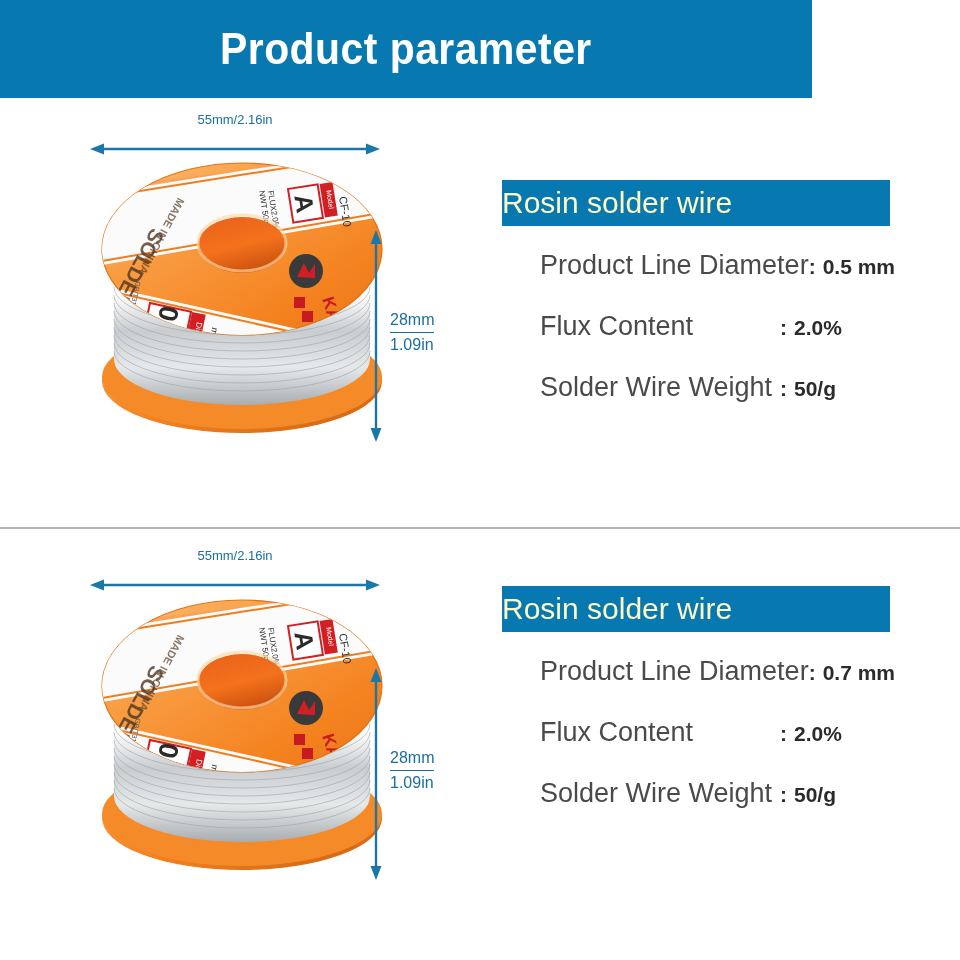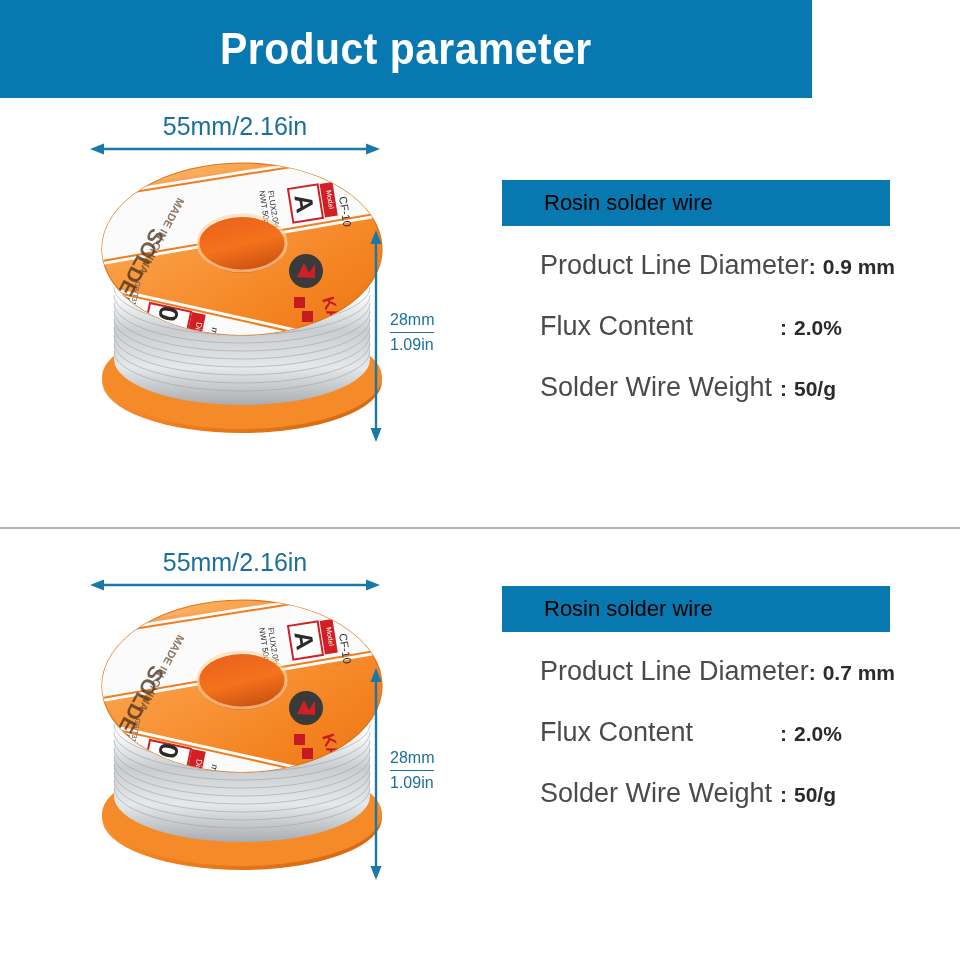--- a/index.html
+++ b/index.html
@@ -43,21 +43,21 @@
 
   .spool{position:absolute;left:0;top:0;width:300px;height:290px;}
 
   
   .dim-h{position:absolute;}
   #panel-0 .dim-h{left:90px;top:14px;width:290px;height:56px;}
   #panel-1 .dim-h{left:90px;top:20px;width:290px;height:56px;}
   .dim-h-label{
     position:absolute;left:0;top:0;width:290px;
     text-align:center;
-    color:#1a6f9e;font-size:25px;white-space:nowrap;
+    color:#1a6f9e;font-size:13px;white-space:nowrap;
   }
   .dim-h-arrow{position:absolute;left:0;top:30px;width:290px;height:14px;}
 
   .dim-v{position:absolute;}
   #panel-0 .dim-v{left:368px;top:132px;width:120px;height:212px;}
   #panel-1 .dim-v{left:368px;top:140px;width:120px;height:212px;}
   .dim-v-arrow{position:absolute;left:0;top:0;width:16px;height:212px;}
   .dim-v-label{
     position:absolute;left:22px;top:78px;width:96px;
     color:#1a6f9e;font-size:16px;line-height:23px;white-space:nowrap;
@@ -68,21 +68,21 @@
   .spec{position:absolute;}
   #panel-0 .spec{left:502px;top:82px;width:392px;}
   #panel-1 .spec{left:502px;top:58px;width:392px;}
 
   .spec-title-bar{
     width:388px;height:46px;
     background:#0879b0;
     display:flex;align-items:center;
   }
   .spec-title{
-    color:#000000;font-size:22px;padding-left:42px;white-space:nowrap;
+    color:#fef9c3;font-size:30px;white-space:nowrap;
   }
 
   .spec-rows{margin-top:24px;width:388px;}
   .spec-row{
     display:flex;align-items:baseline;
     height:61px;
     padding-left:38px;
     box-sizing:border-box;
   }
   .spec-label{
@@ -228,21 +228,21 @@
   </div>
 
   <div class="spec">
     <div class="spec-title-bar">
       <div class="spec-title">Rosin solder wire</div>
     </div>
     <div class="spec-rows">
       <div class="spec-row">
         <span class="spec-label">Product Line Diameter</span>
         <span class="spec-colon">:</span>
-        <span class="spec-value">0.9 mm</span>
+        <span class="spec-value">0.5 mm</span>
       </div>
       <div class="spec-row">
         <span class="spec-label">Flux Content</span>
         <span class="spec-colon">:</span>
         <span class="spec-value">2.0%</span>
       </div>
       <div class="spec-row">
         <span class="spec-label">Solder Wire Weight</span>
         <span class="spec-colon">:</span>
         <span class="spec-value">50/g</span>

